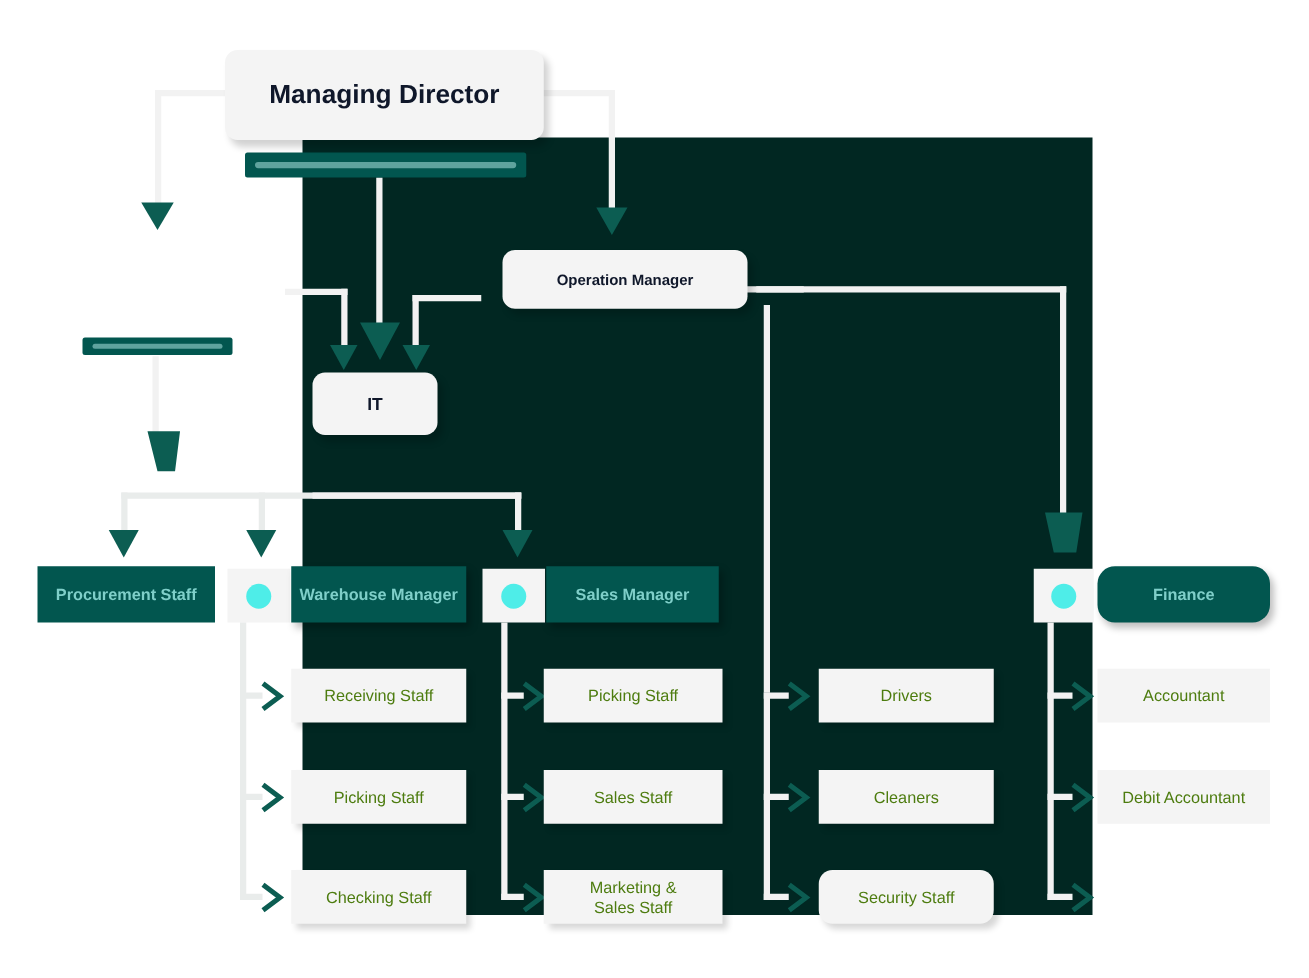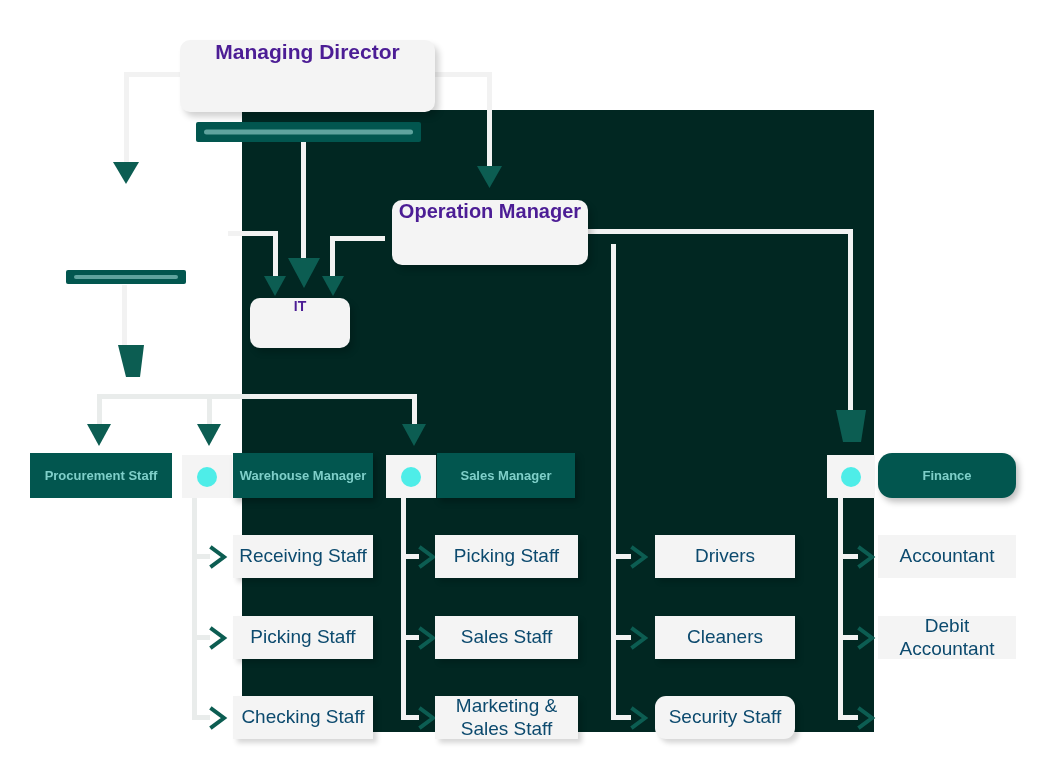--- a/index.html
+++ b/index.html
@@ -17,22 +17,22 @@
     position:absolute;left:242px;top:110px;width:632px;height:622px;
     background:#012722;
   }
 
   
   .card{
     position:absolute;
     background:#f4f4f4;
     border-radius:10px;
     box-shadow:4px 5px 6px rgba(0,0,0,0.18);
-    display:flex;justify-content:center;
-    color:#4c1d95;
+    display:flex;align-items:center;justify-content:center;
+    color:#0f172a;
     font-weight:bold;
     text-align:center;
     box-sizing:border-box;
   }
   
   .accent-bar{
     position:absolute;
     background:#02564F;
     border-radius:2px;
   }
@@ -61,22 +61,22 @@
   }
   .dot{
     width:20px;height:20px;border-radius:50%;background:#4EEDE8;
   }
 
   
   .staff{
     position:absolute;
     background:#f4f4f4;
     display:flex;align-items:center;justify-content:center;
-    color:#0c4a6e;
-    font-size:19px;
+    color:#4d7c0f;
+    font-size:13px;
     text-align:center;
     line-height:1.18;
     box-sizing:border-box;
   }
   .staff.rshadow{box-shadow:4px 4px 5px rgba(0,0,0,0.16);}
 
   
   .ln{position:absolute;background:#f2f2f2;}
   .ln.dim{background:#e9eceb;}
   svg.arrow{position:absolute;overflow:visible;}
@@ -152,21 +152,21 @@
     <div class="inner"></div>
   </div>
   <div class="card" style="left:180px;top:40px;width:255px;height:72px;font-size:21px;">
     <span>Managing Director</span>
   </div>
 
   <div class="accent-bar" style="left:66px;top:270px;width:120px;height:14px;">
     <div class="inner" style="height:4px;"></div>
   </div>
 
-  <div class="card" style="left:392px;top:200px;width:196px;height:65px;font-size:20px;">
+  <div class="card" style="left:402px;top:200px;width:196px;height:47px;font-size:12px;">
     <span>Operation Manager</span>
   </div>
 
   <div class="card" style="left:250px;top:298px;width:100px;height:50px;font-size:14px;">
     <span>IT</span>
   </div>
 
   <div class="mgr" style="left:30px;top:453px;width:142px;height:45px;">
     <span>Procurement Staff</span>
   </div>

